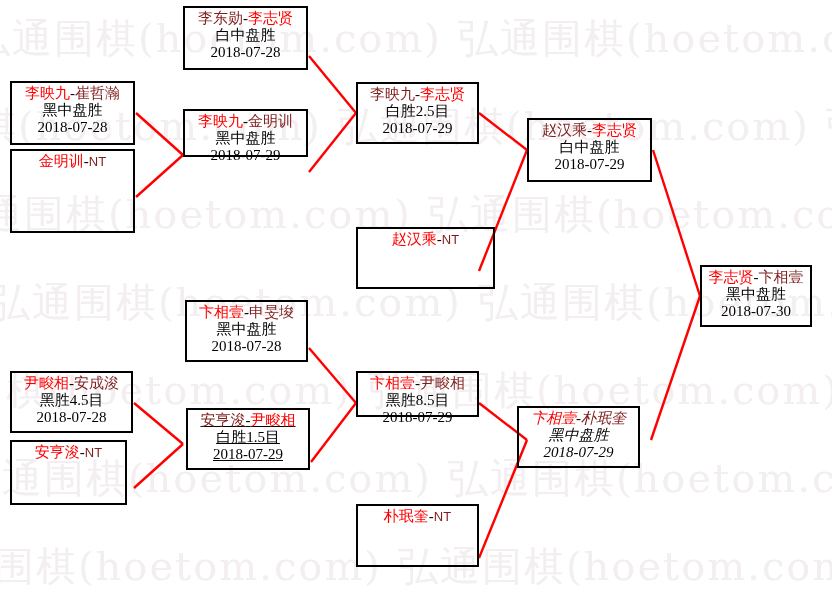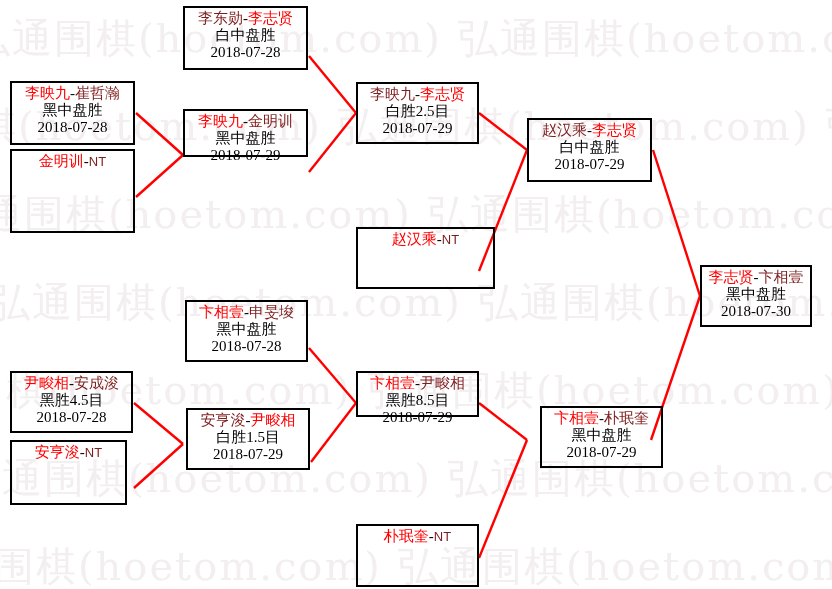--- a/index.html
+++ b/index.html
@@ -198,43 +198,43 @@
     <div class="result">黑胜4.5目</div>
     <div class="date">2018-07-28</div>
   </div>
 
   <div class="match bye" style="left:10px; top:440px; width:117px; height:65px;">
     <div class="players">
       <span class="w">安亨浚</span><span class="sep">-</span><span class="nt l">NT</span>
     </div>
   </div>
 
-  <div class="match" style="left:186px; top:408px; width:124px; height:62px;">
+  <div class="match" style="left:186px; top:408px; width:124px; height:62px;text-decoration:underline;">
     <div class="players">
       <span class="l">安亨浚</span><span class="sep">-</span><span class="w">尹畯相</span>
     </div>
     <div class="result">白胜1.5目</div>
     <div class="date">2018-07-29</div>
   </div>
 
   <div class="match" style="left:356px; top:371px; width:123px; height:46px;">
     <div class="players">
       <span class="w">卞相壹</span><span class="sep">-</span><span class="l">尹畯相</span>
     </div>
     <div class="result">黑胜8.5目</div>
     <div class="date">2018-07-29</div>
   </div>
 
-  <div class="match bye" style="left:356px; top:524px; width:123px; height:63px;">
+  <div class="match bye" style="left:356px; top:504px; width:123px; height:63px;">
     <div class="players">
       <span class="w">朴珉奎</span><span class="sep">-</span><span class="nt l">NT</span>
     </div>
   </div>
 
-  <div class="match" style="left:540px; top:406px; width:123px; height:62px;">
+  <div class="match" style="left:517px; top:406px; width:123px; height:62px;font-style:italic;">
     <div class="players">
       <span class="w">卞相壹</span><span class="sep">-</span><span class="l">朴珉奎</span>
     </div>
     <div class="result">黑中盘胜</div>
     <div class="date">2018-07-29</div>
   </div>
 
 </div>
 
 </body></html>

